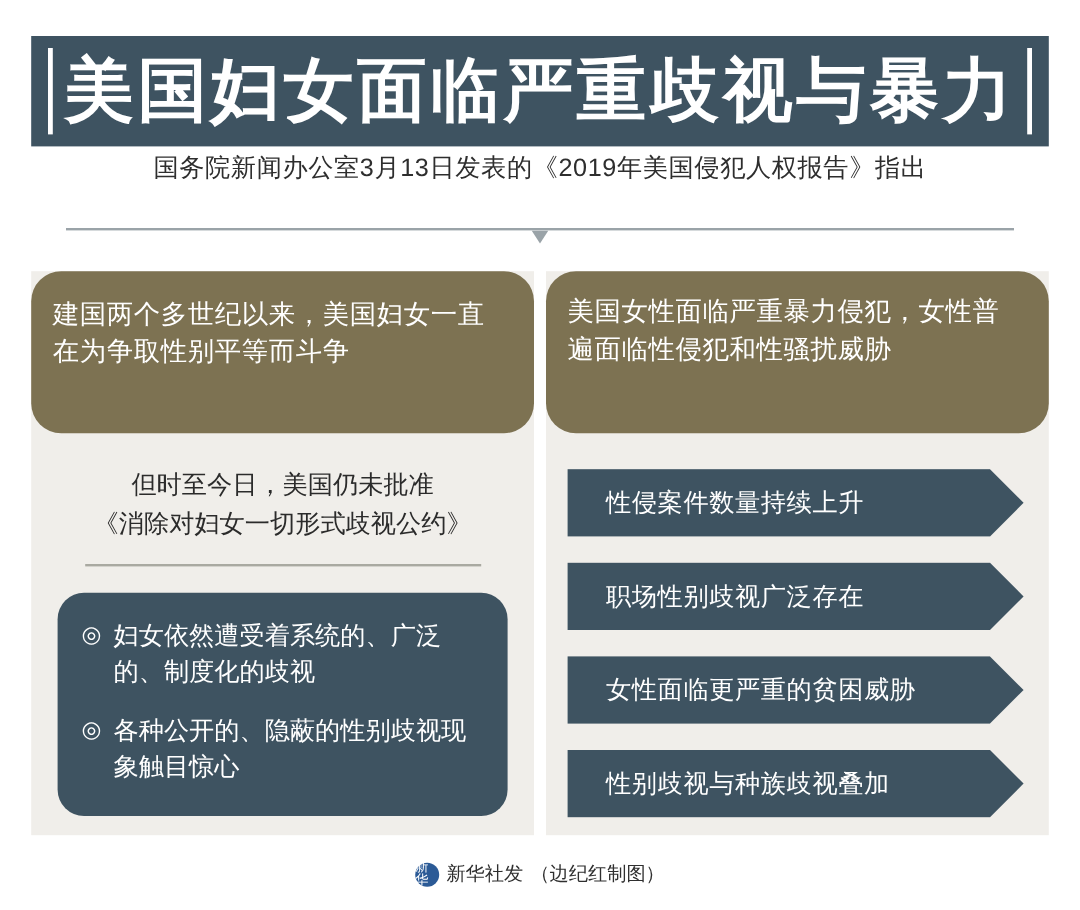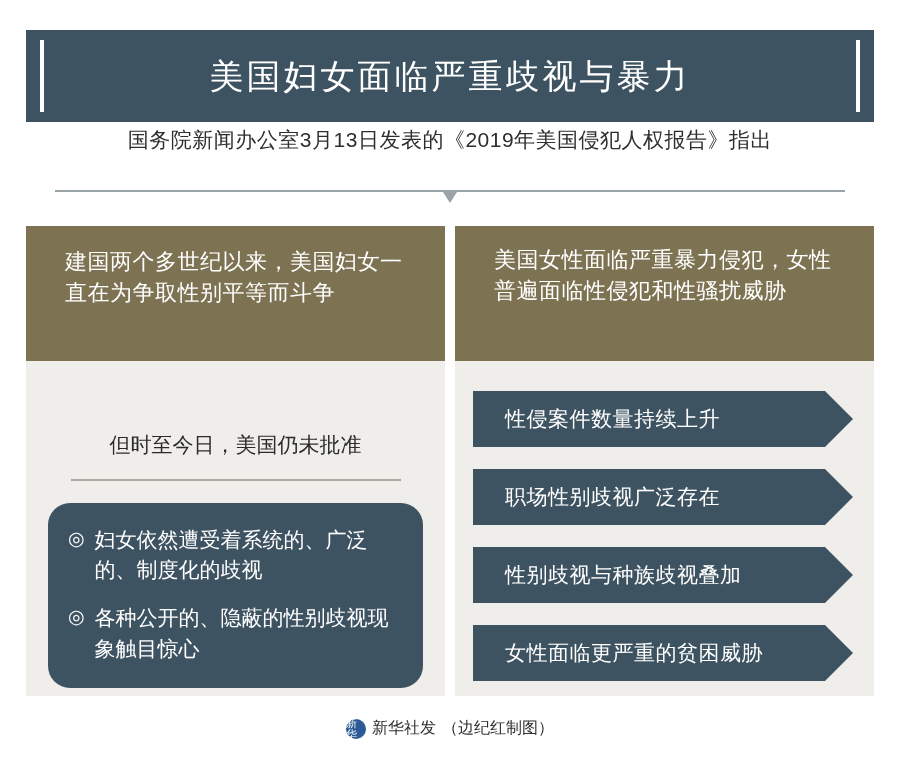--- a/index.html
+++ b/index.html
@@ -38,22 +38,22 @@
     position: absolute;
     top: 10px;
     bottom: 10px;
     width: 4px;
     background: #ffffff;
   }
   .title-band .bar.left { left: 14px; }
   .title-band .bar.right { right: 14px; }
   .title-text {
     color: #ffffff;
-    font-size: 34px;
-    font-weight: normal;
+    font-size: 58px;
+    font-weight: bold;
     letter-spacing: 3px;
     line-height: 1;
     white-space: nowrap;
   }
 
   
   .subtitle {
     position: absolute;
     left: 26px;
     top: 126px;
@@ -102,37 +102,37 @@
     background: #f0eeea;
     box-sizing: border-box;
     position: relative;
   }
   .panel-left { width: 419px; }
   .panel-right { width: 419px; }
 
   .panel-header {
     background: #7d7252;
     color: #ffffff;
-    padding: 20px 22px 22px 39px;
+    padding: 20px 22px 22px 18px;
     font-size: 22px;
     line-height: 1.42;
     letter-spacing: 0.5px;
     box-sizing: border-box;
+    border-radius: 25px;
   }
   .panel-left .panel-header { height: 135px; }
   .panel-right .panel-header { height: 135px; font-family: Liberation Mono, monospace; }
 
   
   .left-lead {
     padding: 28px 24px 0 24px;
     text-align: center;
     font-size: 21px;
     color: #2b2b2b;
     line-height: 1.5;
-    margin-top: 40px;
   }
   .left-lead .l2 { letter-spacing: 0px; }
   .left-divider {
     margin: 18px auto 0 auto;
     width: 330px;
     height: 2px;
     background: #a9a9a1;
   }
   .left-card {
     margin: 22px 22px 0 22px;
@@ -231,20 +231,21 @@
     <div class="tri"></div>
   </div>
 
   <div class="panels">
 
     <div class="panel panel-left">
       <div class="panel-header">建国两个多世纪以来，美国妇女一直在为争取性别平等而斗争</div>
 
       <div class="left-lead">
         <div class="l1">但时至今日，美国仍未批准</div>
+        <div class="l2">《消除对妇女一切形式歧视公约》</div>
       </div>
       <div class="left-divider"></div>
 
       <div class="left-card">
         <div class="bullet-item">
           <span class="bullet-mark">◎</span>
           <span class="bullet-text">妇女依然遭受着系统的、广泛的、制度化的歧视</span>
         </div>
         <div class="bullet-item">
           <span class="bullet-mark">◎</span>
@@ -252,22 +253,22 @@
         </div>
       </div>
     </div>
 
     <div class="panel panel-right">
       <div class="panel-header">美国女性面临严重暴力侵犯，女性普遍面临性侵犯和性骚扰威胁</div>
 
       <div class="chev-list">
         <div class="chev">性侵案件数量持续上升</div>
         <div class="chev">职场性别歧视广泛存在</div>
+        <div class="chev">女性面临更严重的贫困威胁</div>
         <div class="chev">性别歧视与种族歧视叠加</div>
-        <div class="chev">女性面临更严重的贫困威胁</div>
       </div>
     </div>
   </div>
 
   <div class="footer">
     <div class="logo-circle">新华</div>
     <span>新华社发</span>
     <span>（边纪红制图）</span>
   </div>
 

